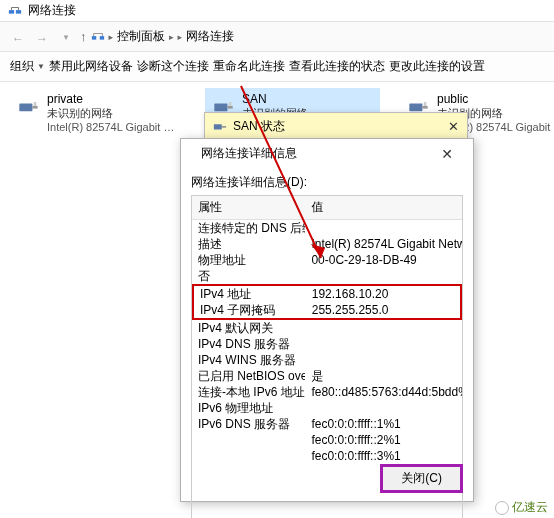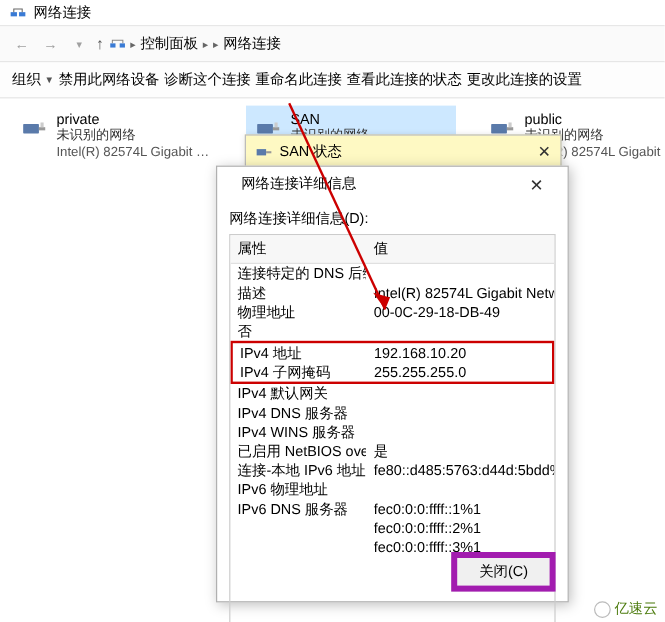--- a/index.html
+++ b/index.html
@@ -45,21 +45,21 @@
     .prop-header { display: flex; border-bottom: 1px solid #e0e0e0; background: #f7f7f7; }
     .prop-header div { padding: 3px 6px; font-size: 12px; }
     .col-k { width: 42%; }
     .col-v { width: 58%; }
     .prop-rows { }
     .prop-row { display: flex; font-size: 12px; line-height: 16px; }
     .prop-row .k { width: 42%; padding: 0 6px; white-space: nowrap; overflow: hidden; }
     .prop-row .v { width: 58%; padding: 0 6px; white-space: nowrap; overflow: hidden; }
     .red-box { border: 2px solid #cc0000; }
     .dlg-footer { position: absolute; bottom: 8px; right: 10px; }
-    .btn-close { border: 5px solid #a21caf; background: #f0f0f0; padding: 3px 18px; font-size: 12px; }
+    .btn-close { border: 3px solid #a21caf; background: #f0f0f0; padding: 3px 18px; font-size: 12px; }
 
     
     .arrow-svg { position: absolute; left: 233px; top: 80px; pointer-events: none; }
 
     .watermark { position: absolute; right: 6px; bottom: 2px; font-size: 12px; color: #4d7c0f; display: flex; align-items: center; gap: 3px; }
     .wm-circ { width: 14px; height: 14px; border: 1px solid #bbb; border-radius: 50%; }
   </style>
 </head>
 <body>
 

